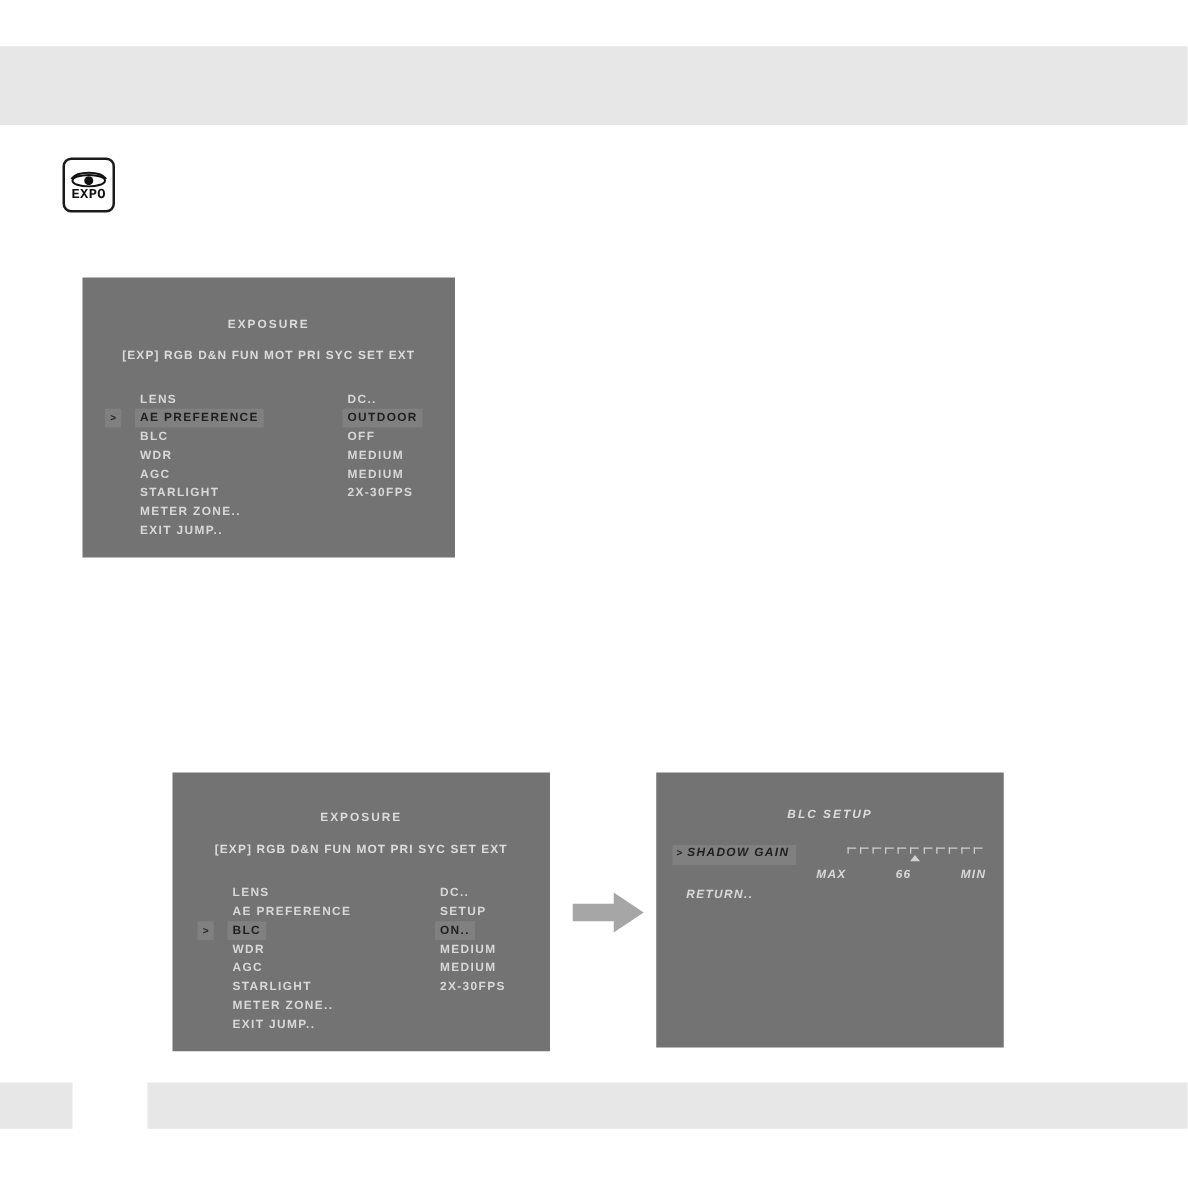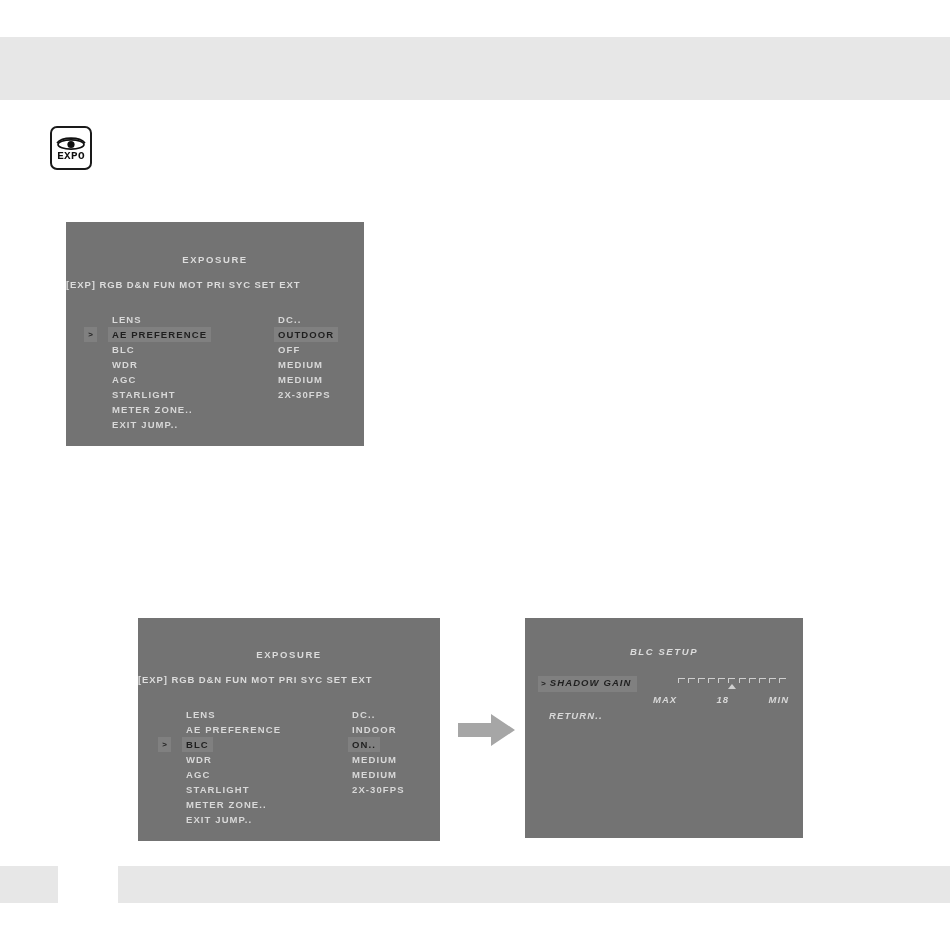--- a/index.html
+++ b/index.html
@@ -81,21 +81,21 @@
     overflow: hidden;
   }
   .osd-title {
     text-align: center;
     font-size: 9.5px;
     letter-spacing: 1.6px;
     font-weight: 700;
     color: #dcdcdc;
   }
   .osd-tabs {
-    text-align: left;
+    text-align: center;
     font-size: 9.5px;
     letter-spacing: 0.9px;
     font-weight: 700;
     color: #dcdcdc;
     white-space: nowrap;
   }
   .osd-rows {
     position: relative;
   }
   .osd-row {
@@ -318,21 +318,21 @@
 <div class="osd" id="panel-exposure-2">
   <div class="osd-title">EXPOSURE</div>
   <div class="osd-tabs">[EXP] RGB D&amp;N FUN MOT PRI SYC SET EXT</div>
   <div class="osd-rows">
     <div class="osd-row">
       <span class="row-label">LENS</span>
       <span class="row-value">DC..</span>
     </div>
     <div class="osd-row">
       <span class="row-label">AE PREFERENCE</span>
-      <span class="row-value">INDOOR</span>
+      <span class="row-value">SETUP</span>
     </div>
     <div class="osd-row">
       <span class="row-marker hl">&gt;</span>
       <span class="row-label hl">BLC</span>
       <span class="row-value hl">ON..</span>
     </div>
     <div class="osd-row">
       <span class="row-label">WDR</span>
       <span class="row-value">MEDIUM</span>
     </div>
@@ -379,18 +379,18 @@
         <span></span>
         <span></span>
         <span></span>
       </span>
       <span class="slider-thumb"></span>
     </span>
   </div>
 
   <div class="blc-scale">
     <span>MAX</span>
-    <span>18</span>
+    <span>66</span>
     <span>MIN</span>
   </div>
 
   <div class="blc-return">RETURN..</div>
 </div>
 
 </body></html>

